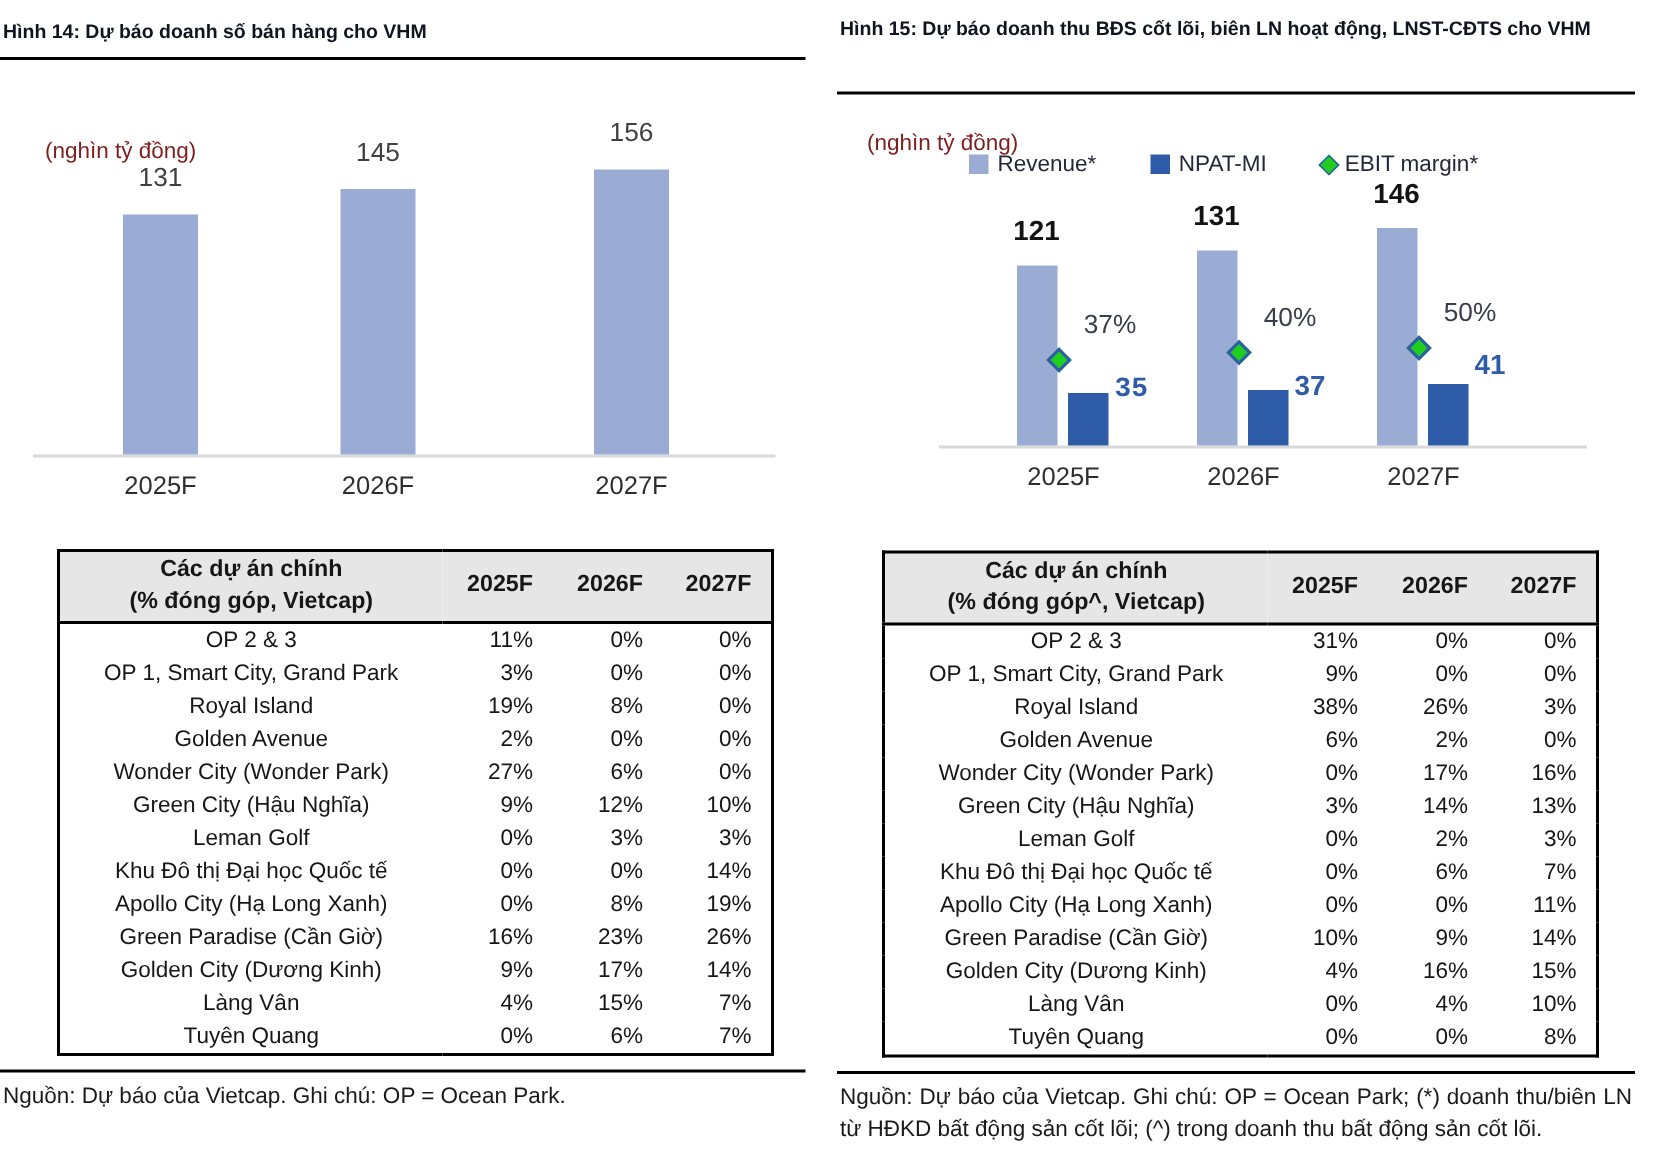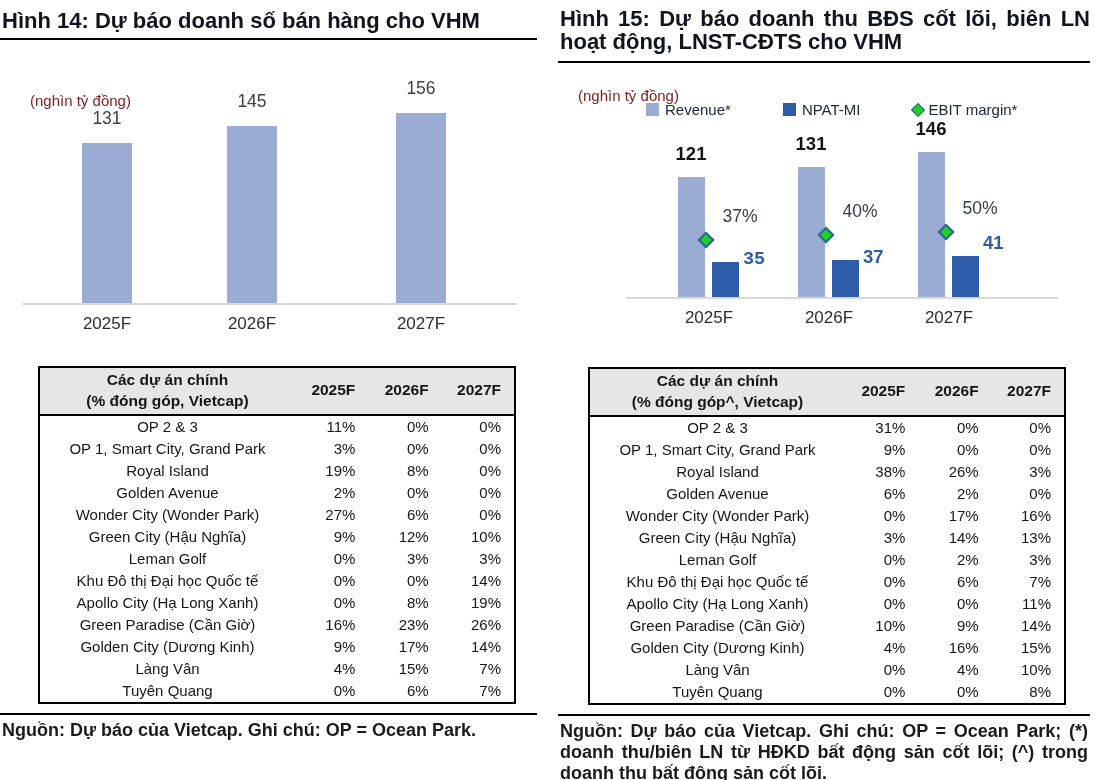--- a/index.html
+++ b/index.html
@@ -7,41 +7,41 @@
   .page {
     position:relative; width:1105px; height:780px; background:#fff;
     font-family:"Liberation Sans","DejaVu Sans",sans-serif; color:#161616;
     overflow:hidden;
   }
   .col { position:absolute; top:0; height:780px; }
   .col-left  { left:0;   width:537px; }
   .col-right { left:558px; width:532px; }
 
   .fig-title {
-    font-size:22px; font-weight:700; color:#10141f; line-height:23px;
+    font-size:13px; font-weight:700; color:#10141f; line-height:23px;
     padding:9px 0 0 2px; overflow:hidden;
   }
   .col-left  .fig-title { height:38px; }
   .col-right .fig-title { height:61px; padding-top:7px; text-align:justify; }
   .title-rule { border-top:2px solid #000; height:0; }
 
   .chart { position:relative; }
   .col-left  .chart { height:326px; }
   .col-right .chart { height:304px; }
   .plot { position:absolute; top:0; border-bottom:2px solid #d9d9d9; }
   .col-left  .plot { left:22px; right:20px; bottom:61px; }
   .col-right .plot { left:68px; right:32px; bottom:68px; }
 
   .unit-label { position:absolute; font-size:15px; color:#7f1d1d;margin-top:12px; }
   .col-left  .unit-label { top:40px; left:30px; }
   .col-right .unit-label { top:12px; left:20px; }
 
   .legend {
     position:absolute; top:38px; left:0; right:0;
-    display:flex; gap:52px; padding-left:88px; align-items:center;
+    display:flex; gap:36px; padding-left:88px; align-items:center;
     font-size:15px; color:#222838;
   }
   .legend-item { display:inline-flex; align-items:center; gap:6px; }
   .swatch { width:13px; height:13px; display:inline-block; flex:none; }
   .swatch.light { background:#9aacd4; }
   .swatch.dark  { background:#2e5ca8; }
   .legend-diamond {
     width:10px; height:10px; flex:none; background:#20ce20;
     border:1.5px solid #2e5ca8; transform:rotate(45deg); display:inline-block;
   }
@@ -65,21 +65,21 @@
     background:#e6e6e6; border-bottom:2.5px solid #000;
     font-weight:700; font-size:15.5px; line-height:20.5px; padding:2px 0 3px 0;
   }
   .data-table th.proj { width:256px; text-align:center; }
   .data-table th.year { text-align:right; padding-right:13px; }
   .data-table tbody td { height:22px; line-height:22px; padding:0; white-space:nowrap; overflow:hidden; }
   .data-table td.project { text-align:center; }
   .data-table td.val { text-align:right; padding-right:13px; }
 
   .foot-rule { border-top:2px solid #000; margin-top:9px; height:0; }
-  .source-note { font-size:18px; line-height:21px; margin-top:5px; padding:0 2px; color:#1a1a1a;font-weight:bold; }
+  .source-note { font-size:15px; line-height:21px; margin-top:5px; padding:0 2px; color:#1a1a1a; }
   .col-right .source-note { text-align:justify; }
 </style>
 </head>
 <body>
 
 <div class="page">
 
   <section class="col col-left">
     <h2 class="fig-title">Hình 14: Dự báo doanh số bán hàng cho VHM</h2>
     <div class="title-rule"></div>

